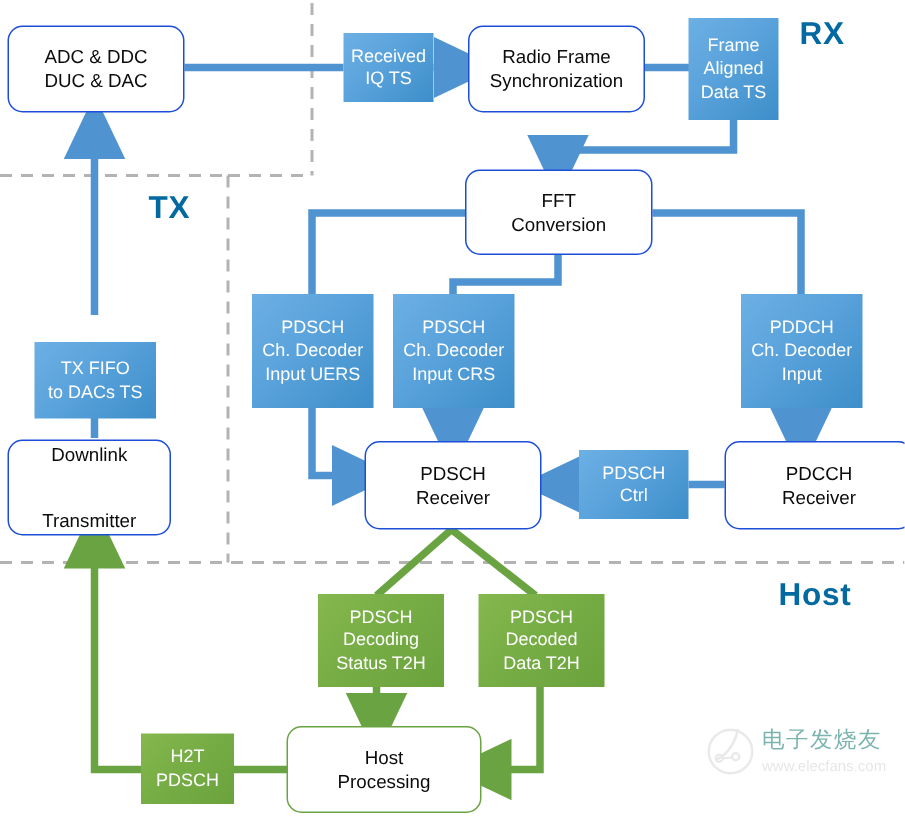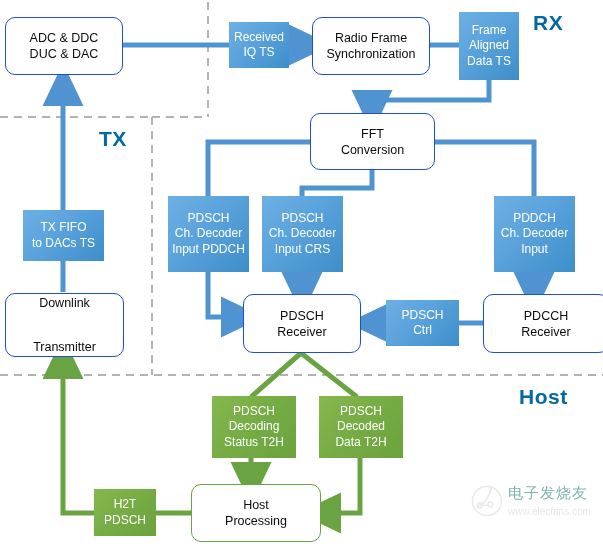--- a/index.html
+++ b/index.html
@@ -175,21 +175,21 @@
   </div>
 
   <div class="node proc" style="left:310px;top:113px;width:125px;height:57px;">
     <span class="ln">FFT</span>
     <span class="ln">Conversion</span>
   </div>
 
   <div class="node data" style="left:168px;top:196px;width:81px;height:76px;">
     <span class="ln">PDSCH</span>
     <span class="ln">Ch. Decoder</span>
-    <span class="ln">Input PDDCH</span>
+    <span class="ln">Input UERS</span>
   </div>
 
   <div class="node data" style="left:262px;top:196px;width:81px;height:76px;">
     <span class="ln">PDSCH</span>
     <span class="ln">Ch. Decoder</span>
     <span class="ln">Input CRS</span>
   </div>
 
   <div class="node data" style="left:494px;top:196px;width:81px;height:76px;">
     <span class="ln">PDDCH</span>
@@ -205,26 +205,26 @@
   <div class="node data" style="left:386px;top:300px;width:73px;height:46px;">
     <span class="ln">PDSCH</span>
     <span class="ln">Ctrl</span>
   </div>
 
   <div class="node proc" style="left:483px;top:294px;width:126px;height:59px;">
     <span class="ln">PDCCH</span>
     <span class="ln">Receiver</span>
   </div>
 
-  <div class="node data" style="left:23px;top:210px;width:81px;height:51px;">
+  <div class="node data" style="left:23px;top:228px;width:81px;height:51px;">
     <span class="ln">TX FIFO</span>
     <span class="ln">to DACs TS</span>
   </div>
 
-  <div class="node proc" style="left:5px;top:293px;width:119px;height:64px;gap:28px;">
+  <div class="node proc" style="left:5px;top:293px;width:109px;height:64px;gap:28px;">
     <span class="ln">Downlink</span>
     <span class="ln">Transmitter</span>
   </div>
 
   <div class="node gdata" style="left:212px;top:396px;width:84px;height:62px;">
     <span class="ln">PDSCH</span>
     <span class="ln">Decoding</span>
     <span class="ln">Status T2H</span>
   </div>
 

